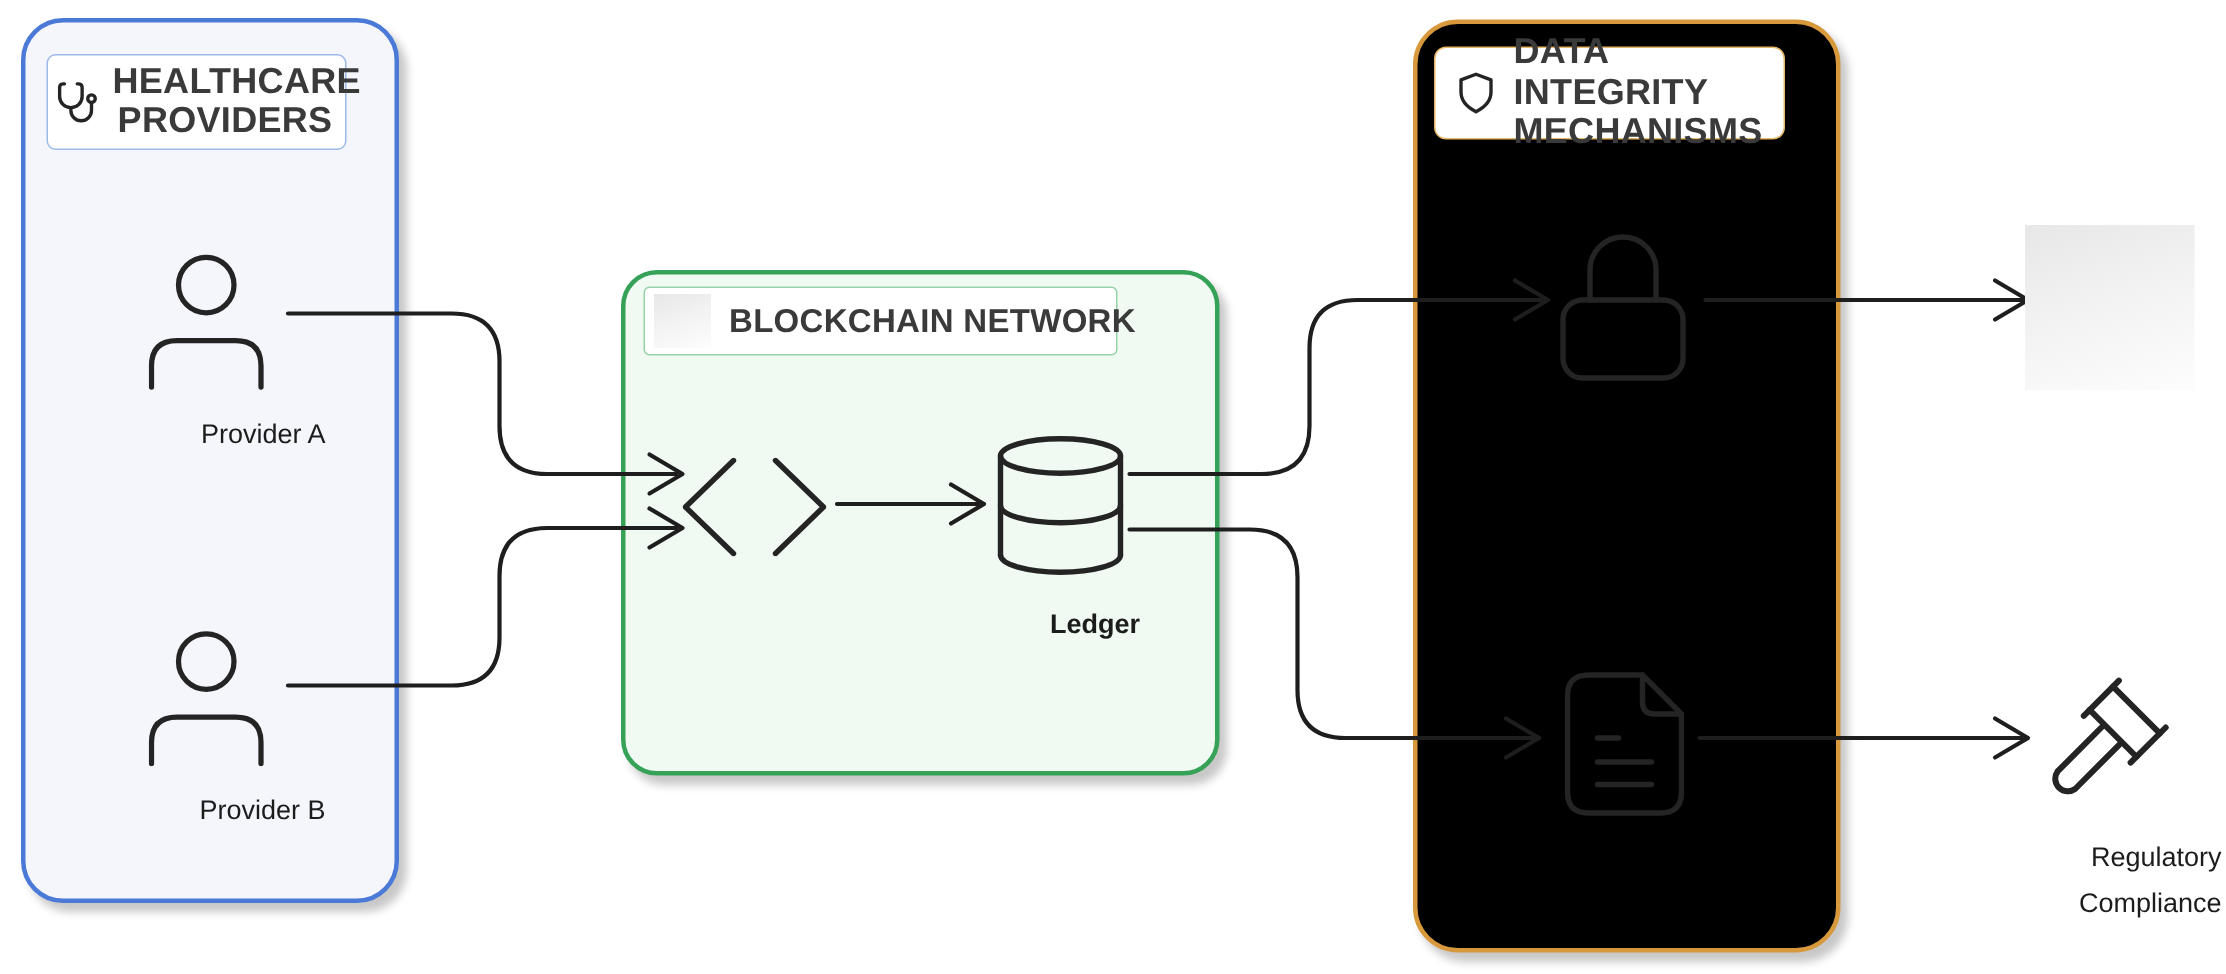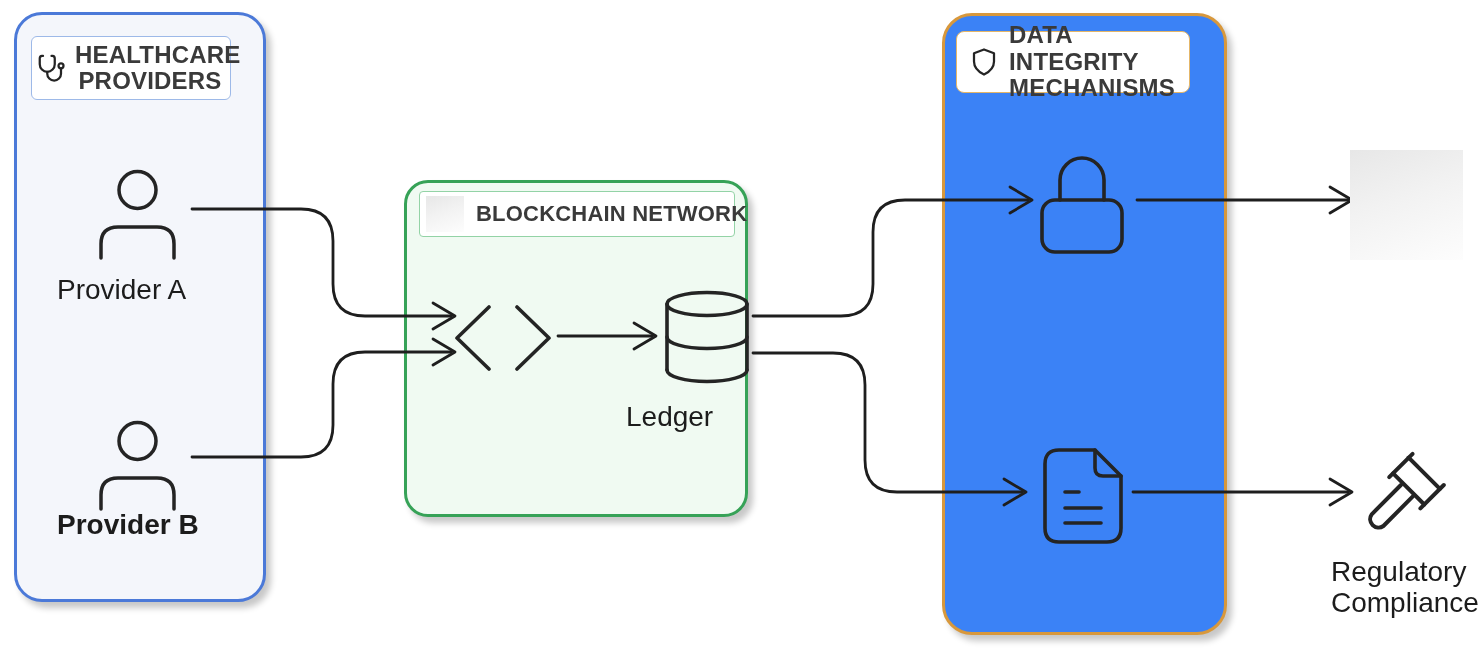--- a/index.html
+++ b/index.html
@@ -2,31 +2,31 @@
 <html><head>
 <meta charset="utf-8">
 <style>
   html,body{margin:0;padding:0;background:#ffffff;}
   .canvas{
     position:relative;width:1484px;height:649px;background:#ffffff;overflow:hidden;
     font-family:"Liberation Sans","DejaVu Sans",sans-serif;color:#1f1f1f;
   }
   .group{position:absolute;box-sizing:border-box;box-shadow:5px 6px 6px rgba(0,0,0,0.22);}
   .group.blue{left:14px;top:12px;width:252px;height:590px;background:#f4f6fb;border:3px solid #4b79d8;border-radius:28px;}
-  .group.green{left:404px;top:180px;width:344px;height:337px;background:#f0faf2;border:3px solid #36a257;border-radius:24px;}
-  .group.orange{left:942px;top:13px;width:285px;height:622px;background:#3b82f6;border:3px solid #d8983c;border-radius:30px;}
+  .group.green{left:414px;top:180px;width:399px;height:337px;background:#f0faf2;border:3px solid #36a257;border-radius:24px;}
+  .group.orange{left:942px;top:13px;width:285px;height:622px;background:#000000;border:3px solid #d8983c;border-radius:30px;}
   .ghead{position:absolute;box-sizing:border-box;background:#ffffff;display:flex;align-items:center;}
   .ghead.blue-h{left:14px;top:21px;width:200px;height:64px;border:1.5px solid #9db9e8;border-radius:6px;justify-content:center;gap:8px;}
   .ghead.green-h{left:12px;top:8px;width:316px;height:46px;border:1.5px solid #93d3a6;border-radius:4px;gap:12px;padding-left:6px;}
   .ghead.orange-h{left:11px;top:15px;width:234px;height:62px;border:1.5px solid #e4b668;border-radius:8px;gap:10px;padding-left:12px;}
   .ghead-label{font-size:24px;font-weight:700;color:#3a3a3a;line-height:1.1;letter-spacing:0.2px;}
   .ghead-label.center{text-align:center;width:150px;}
   .ghead-label.single{font-size:22px;white-space:nowrap;}
   .ghead-label.left{text-align:left;width:170px;}
-  .node-label{position:absolute;font-size:28px;line-height:31px;text-align:left;color:#1c1c1c;}
+  .node-label{position:absolute;font-size:18px;line-height:31px;text-align:right;color:#1c1c1c;}
   .icon-abs{position:absolute;}
   .img-ph{position:absolute;background:linear-gradient(160deg,#e7e7e7 0%,#f2f2f2 45%,#fdfdfd 100%);}
   .img-ph.small{position:static;width:38px;height:36px;flex:0 0 auto;}
   svg.stroke-ic *{fill:none;stroke:#242424;stroke-linecap:round;stroke-linejoin:round;}
   #edges{position:absolute;left:0;top:0;pointer-events:none;}
   #edges path{fill:none;stroke:#1e1e1e;stroke-width:2.8;stroke-linecap:round;stroke-linejoin:round;}
 </style>
 </head>
 <body>
 
@@ -79,35 +79,35 @@
   <svg class="stroke-ic icon-abs" style="left:99px;top:168px;" width="77" height="92" viewBox="0 0 77 92">
     <circle cx="38.5" cy="22" r="18.5" stroke-width="3.5"></circle>
     <path d="M2 90 V76 Q2 59 19 59 H58 Q75 59 75 76 V90" stroke-width="3.5"></path>
   </svg>
   <div class="node-label" style="left:57px;top:274px;width:160px;">Provider A</div>
 
   <svg class="stroke-ic icon-abs" style="left:99px;top:419px;" width="77" height="92" viewBox="0 0 77 92">
     <circle cx="38.5" cy="22" r="18.5" stroke-width="3.5"></circle>
     <path d="M2 90 V76 Q2 59 19 59 H58 Q75 59 75 76 V90" stroke-width="3.5"></path>
   </svg>
-  <div class="node-label" style="left:57px;top:509px;width:160px;font-weight:bold;">Provider B</div>
+  <div class="node-label" style="left:57px;top:525px;width:160px;">Provider B</div>
 
   <svg class="stroke-ic icon-abs" style="left:455px;top:305px;" width="96" height="66" viewBox="0 0 96 66">
     <path d="M34 2 L2 33 L34 64" stroke-width="3.6"></path>
     <path d="M62 2 L94 33 L62 64" stroke-width="3.6"></path>
   </svg>
 
   <svg class="stroke-ic icon-abs" style="left:663px;top:290px;" width="88" height="94" viewBox="0 0 88 94">
     <ellipse cx="44" cy="14" rx="40" ry="11.5" stroke-width="3.6"></ellipse>
     <path d="M4 14 V80" stroke-width="3.6"></path>
     <path d="M84 14 V80" stroke-width="3.6"></path>
     <path d="M4 47 a40 11.5 0 0 0 80 0" stroke-width="3.6"></path>
     <path d="M4 80 a40 11.5 0 0 0 80 0" stroke-width="3.6"></path>
   </svg>
-  <div class="node-label" style="left:626px;top:401px;width:120px;">Ledger</div>
+  <div class="node-label" style="left:640px;top:401px;width:120px;font-weight:bold;">Ledger</div>
 
   <svg class="stroke-ic icon-abs" style="left:1040px;top:156px;" width="84" height="98" viewBox="0 0 84 98">
     <rect x="2" y="44" width="80" height="52" rx="13" stroke-width="3.6"></rect>
     <path d="M20 44 V24 a22 22 0 0 1 44 0 V44" stroke-width="3.6"></path>
   </svg>
 
   <svg class="stroke-ic icon-abs" style="left:1043px;top:448px;" width="80" height="96" viewBox="0 0 80 96">
     <path d="M52 2 H16 Q2 2 2 16 V80 Q2 94 16 94 H64 Q78 94 78 80 V28 Z" stroke-width="3.6"></path>
     <path d="M52 2 V20 Q52 28 60 28 H78" stroke-width="3.6"></path>
     <path d="M22 44 H36" stroke-width="3.6"></path>

